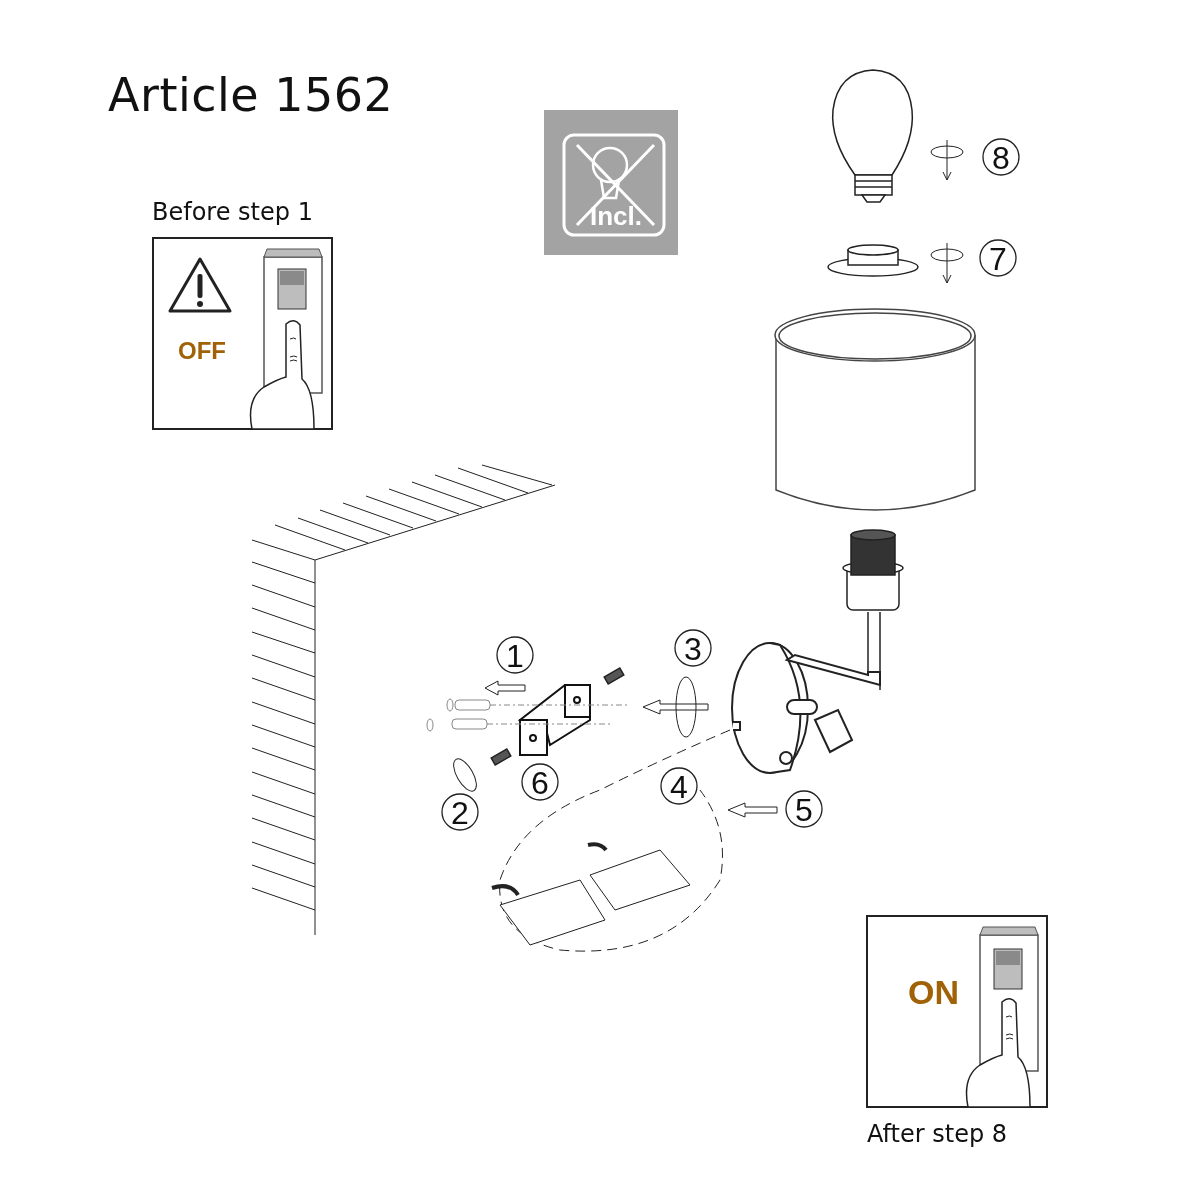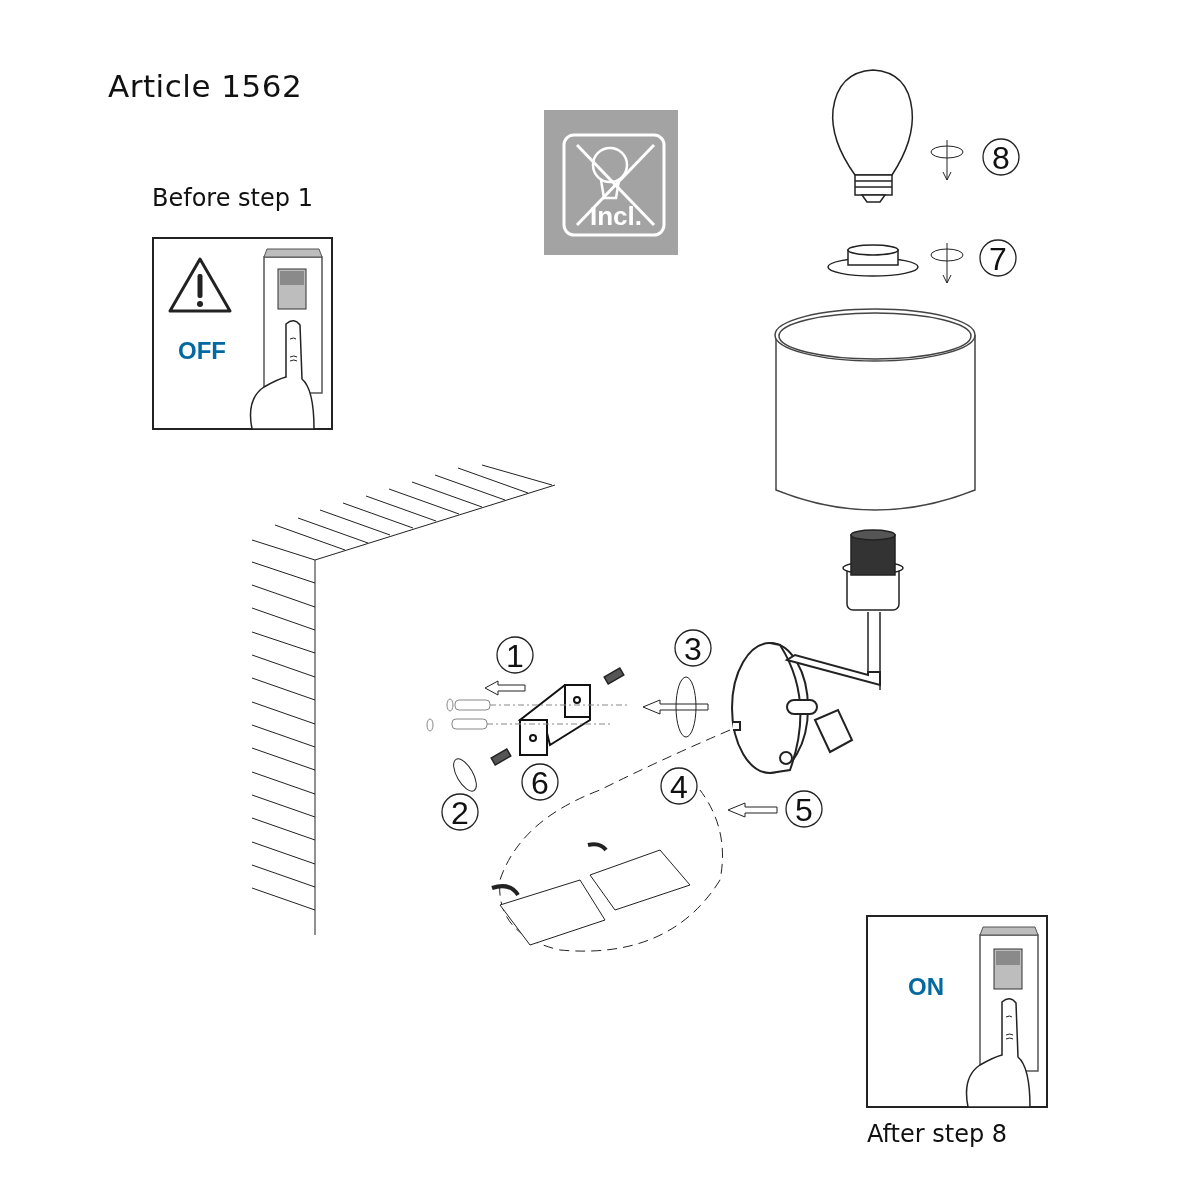--- a/index.html
+++ b/index.html
@@ -1,27 +1,27 @@
 <!DOCTYPE html>
 <html><head>
 <meta charset="utf-8">
 <style>
   html, body { margin: 0; padding: 0; background: #ffffff; }
   body { width: 1200px; height: 1200px; position: relative; overflow: hidden; font-family: "DejaVu Sans", sans-serif; color: #111; }
   .abs { position: absolute; }
-  #title { left: 108px; top: 68px; font-size: 31px; font-weight: normal; letter-spacing: 0.5px; font-family: "DejaVu Sans", sans-serif; }
+  #title { left: 108px; top: 68px; font-size: 46px; font-weight: normal; letter-spacing: 0.5px; font-family: "DejaVu Sans", sans-serif; }
   .caption { font-size: 24px; font-family: "DejaVu Sans", sans-serif; }
-  #before-caption { left: 152px; top: 184px; }
+  #before-caption { left: 152px; top: 198px; }
   #after-caption { left: 867px; top: 1120px; text-align: center; }
   .panel { border: 2px solid #222; background: #fff; box-sizing: border-box; }
   #off-panel { left: 152px; top: 237px; width: 181px; height: 193px; }
   #on-panel { left: 866px; top: 915px; width: 182px; height: 193px; }
-  .state-label { position: absolute; font-family: "Liberation Sans", sans-serif; font-weight: bold; font-size: 24px; color: #0369a1; }
+  .state-label { position: absolute; font-family: "Liberation Sans", sans-serif; font-weight: bold; font-size: 24px; color: #a16207; }
   #off-label { left: 24px; top: 98px; }
-  #on-label { left: 40px; top: 56px; font-size: 24px; }
+  #on-label { left: 40px; top: 56px; font-size: 34px; }
   #bulb-not-incl { left: 544px; top: 110px; width: 134px; height: 145px; background: #a3a3a3; }
   svg { position: absolute; left: 0; top: 0; }
   .step-num { font-family: "Liberation Sans", sans-serif; font-size: 32px; fill: #111; text-anchor: middle; dominant-baseline: central; }
 </style>
 </head>
 <body>
 
 <div id="title" class="abs">Article 1562</div>
 
 <div id="before-caption" class="abs caption">Before step 1</div>

